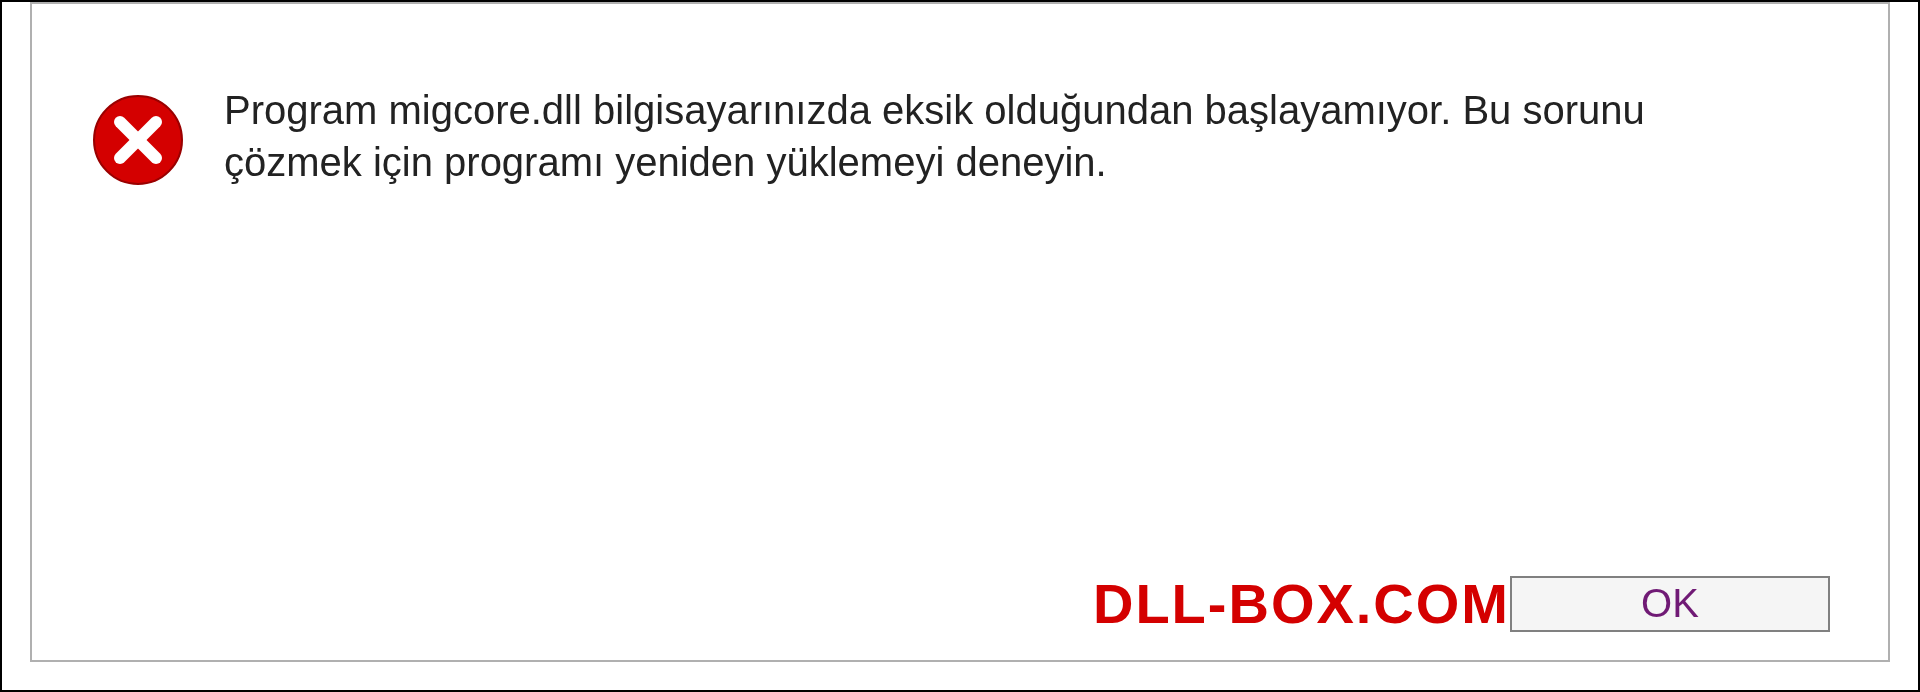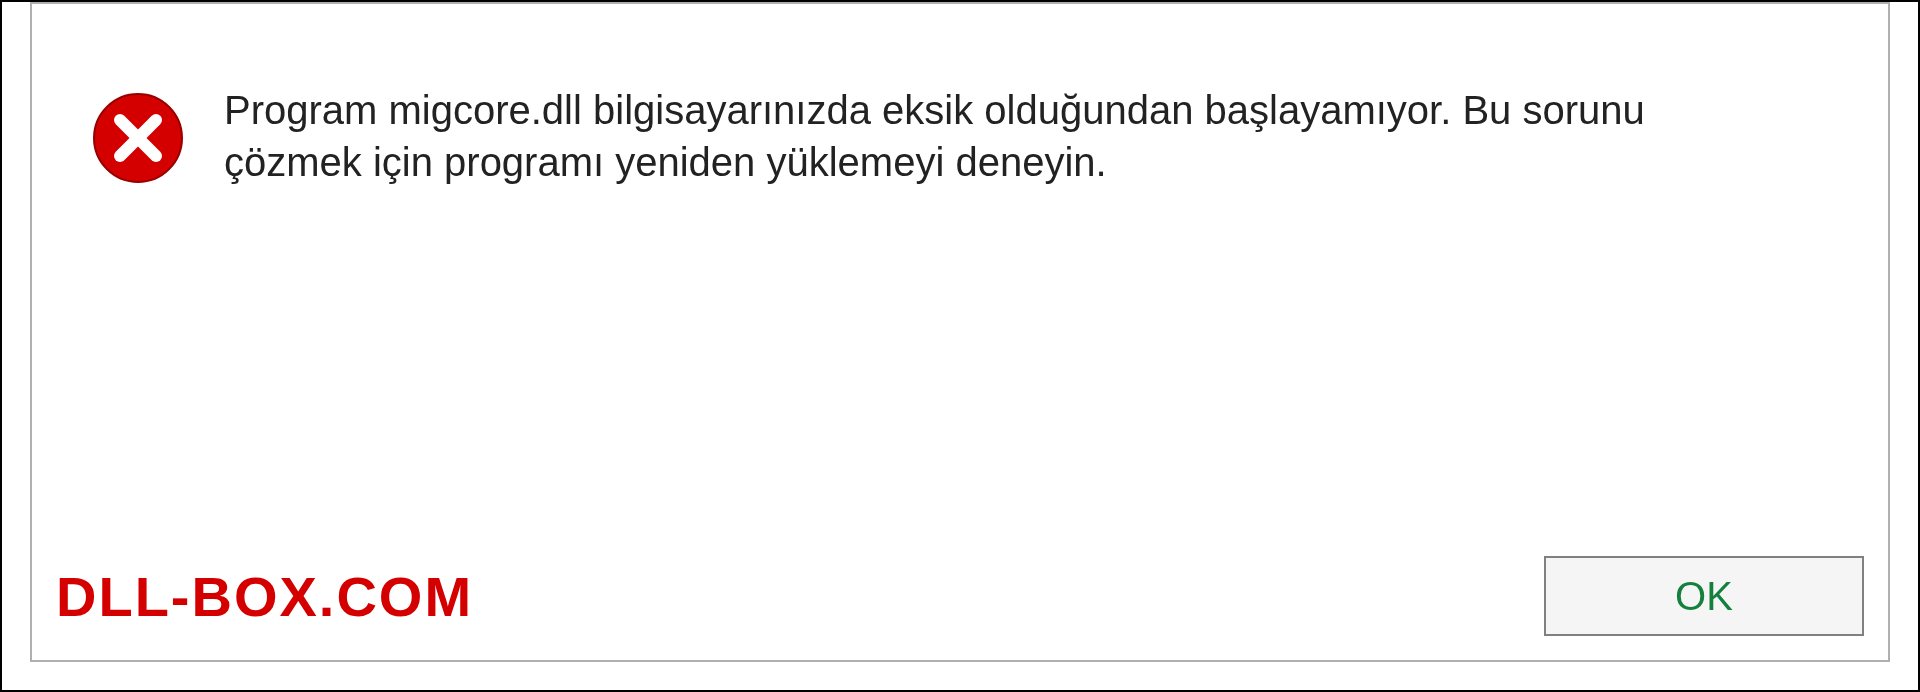--- a/index.html
+++ b/index.html
@@ -58,21 +58,21 @@
       flex: 1;
       margin: 0 28px 28px 28px;
       border: 2px solid #b0b0b0;
       background: #ffffff;
       display: flex;
       flex-direction: column;
       position: relative;
     }
     .message-row {
       display: flex;
-      align-items: flex-start;
+      align-items: center;
       padding: 80px 60px 0 60px;
       gap: 40px;
     }
     .error-icon-wrapper {
       flex-shrink: 0;
       width: 92px;
       height: 92px;
       margin-top: 8px;
     }
     .error-icon-wrapper svg {
@@ -86,37 +86,37 @@
       font-weight: 400;
       max-width: 1500px;
     }
     .footer-row {
       position: absolute;
       bottom: 24px;
       left: 0;
       right: 0;
       display: flex;
       align-items: center;
-      justify-content: space-between;
-      padding: 0 24px;
+      justify-content: flex-end;
+      padding: 0 58px;
     }
     .watermark {
       font-size: 56px;
       font-weight: 900;
       color: #d40000;
       letter-spacing: 2px;
       font-family: Arial, sans-serif;
     }
     .ok-button {
       width: 320px;
-      height: 80px;
+      height: 56px;
       border: 2px solid #808080;
       background: #f5f5f5;
       font-size: 40px;
-      color: #15803d;
+      color: #701a75;
       display: flex;
       align-items: center;
       justify-content: center;
       cursor: pointer;
     }
   </style>
 </head>
 <body>
 
 <div class="dialog-window">

